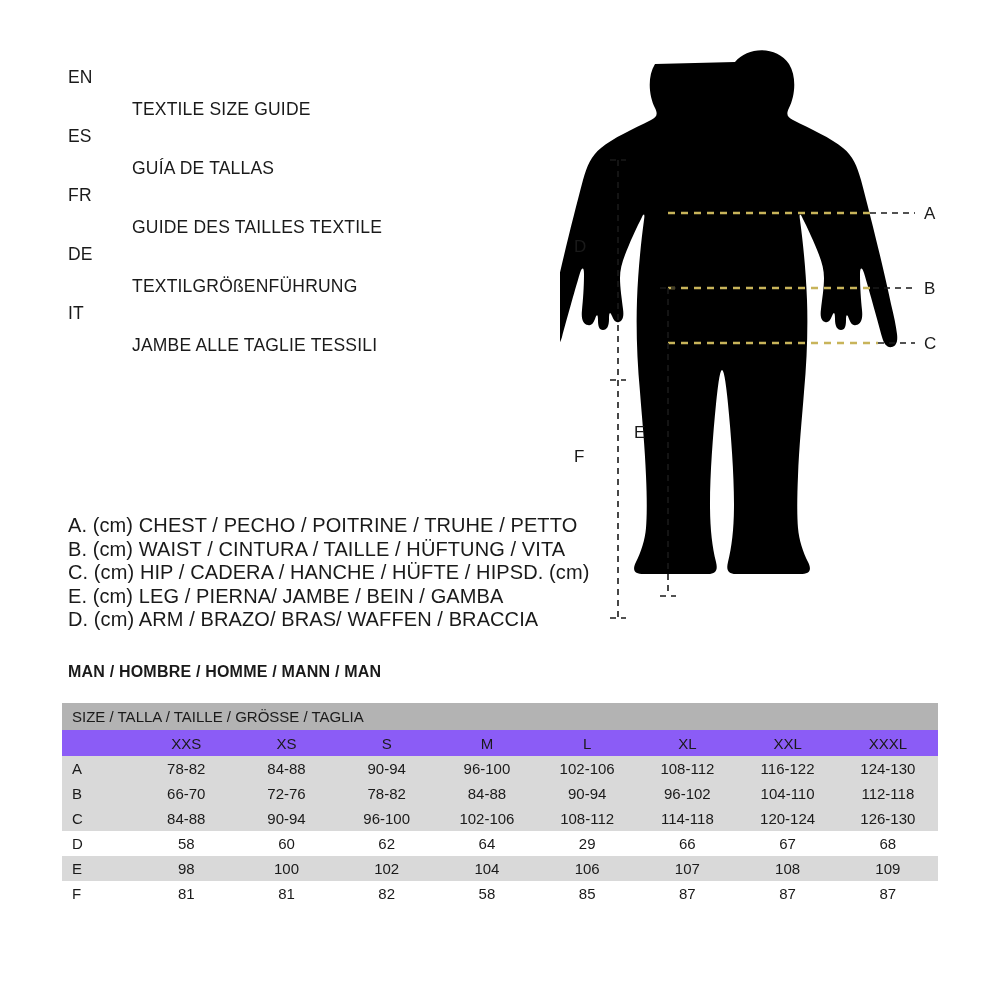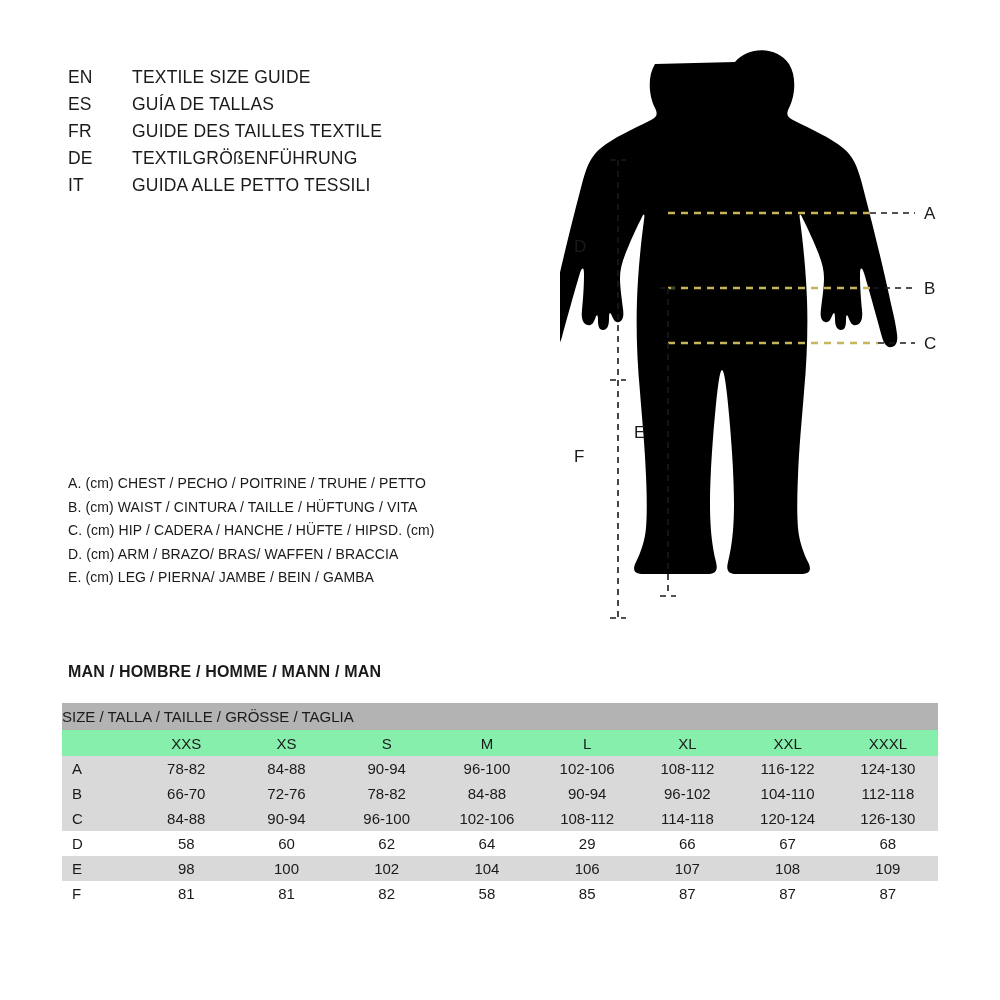--- a/index.html
+++ b/index.html
@@ -21,28 +21,28 @@
   .lang-block {
     position: absolute;
     left: 68px;
     top: 64px;
     font-size: 17.5px;
     line-height: 27px;
     letter-spacing: 0.2px;
   }
   .lang-row { display: flex; }
   .lang-code { width: 64px; flex: 0 0 64px; }
-  .lang-text { white-space: nowrap; }
+  .lang-text { white-space: nowrap; margin-top: 32px; }
 
   
   .legend-block {
     position: absolute;
     left: 68px;
-    top: 472px;
-    font-size: 14px;
+    top: 514px;
+    font-size: 20px;
     line-height: 23.5px;
     letter-spacing: 0.1px;
   }
   .legend-row { white-space: nowrap; }
   .legend-gender {
     position: absolute;
     left: 68px;
     top: 663px;
     font-size: 16px;
     letter-spacing: 0.2px;
@@ -75,24 +75,25 @@
     padding: 0;
     font-weight: normal;
     text-align: center;
     height: 25px;
     vertical-align: middle;
     color: #1a1a1a;
   }
   tr.head-row td {
     background: #b3b3b3;
     text-align: left;
+    padding-left: 10px;
     height: 27px;
     font-size: 15px;
   }
-  tr.cols-row td { background: #86efac; height: 26px; }
+  tr.cols-row td { background: #8b5cf6; height: 26px; }
   tr.band td { background: #d9d9d9; }
   tr.plain td { background: #ffffff; }
   td.rowlabel {
     text-align: left;
     padding-left: 10px;
     width: 74px;
   }
   col.c-label { width: 74px; }
   col.c-size { width: 100px; }
 </style>
@@ -113,30 +114,30 @@
     <div class="lang-row">
       <span class="lang-code">FR</span>
       <span class="lang-text">GUIDE DES TAILLES TEXTILE</span>
     </div>
     <div class="lang-row">
       <span class="lang-code">DE</span>
       <span class="lang-text">TEXTILGRÖßENFÜHRUNG</span>
     </div>
     <div class="lang-row">
       <span class="lang-code">IT</span>
-      <span class="lang-text">GUIDA ALLE PETTO TESSILI</span>
+      <span class="lang-text">JAMBE ALLE TAGLIE TESSILI</span>
     </div>
   </div>
 
   <div class="legend-block">
     <div class="legend-row">A. (cm) CHEST / PECHO / POITRINE / TRUHE / PETTO</div>
     <div class="legend-row">B. (cm) WAIST / CINTURA / TAILLE / HÜFTUNG / VITA</div>
     <div class="legend-row">C. (cm) HIP / CADERA / HANCHE / HÜFTE / HIPSD. (cm)</div>
+    <div class="legend-row">E. (cm) LEG / PIERNA/ JAMBE / BEIN / GAMBA</div>
     <div class="legend-row">D. (cm) ARM / BRAZO/ BRAS/ WAFFEN / BRACCIA</div>
-    <div class="legend-row">E. (cm) LEG / PIERNA/ JAMBE / BEIN / GAMBA</div>
   </div>
   <div class="legend-gender">MAN / HOMBRE / HOMME / MANN / MAN</div>
 
   <div class="figure-area">
     <svg width="420" height="640" viewBox="0 0 420 640">
 
       <g>
         <path fill="#000000" d="
           M 205,22
           c 13,-16 42,-16 54,2

